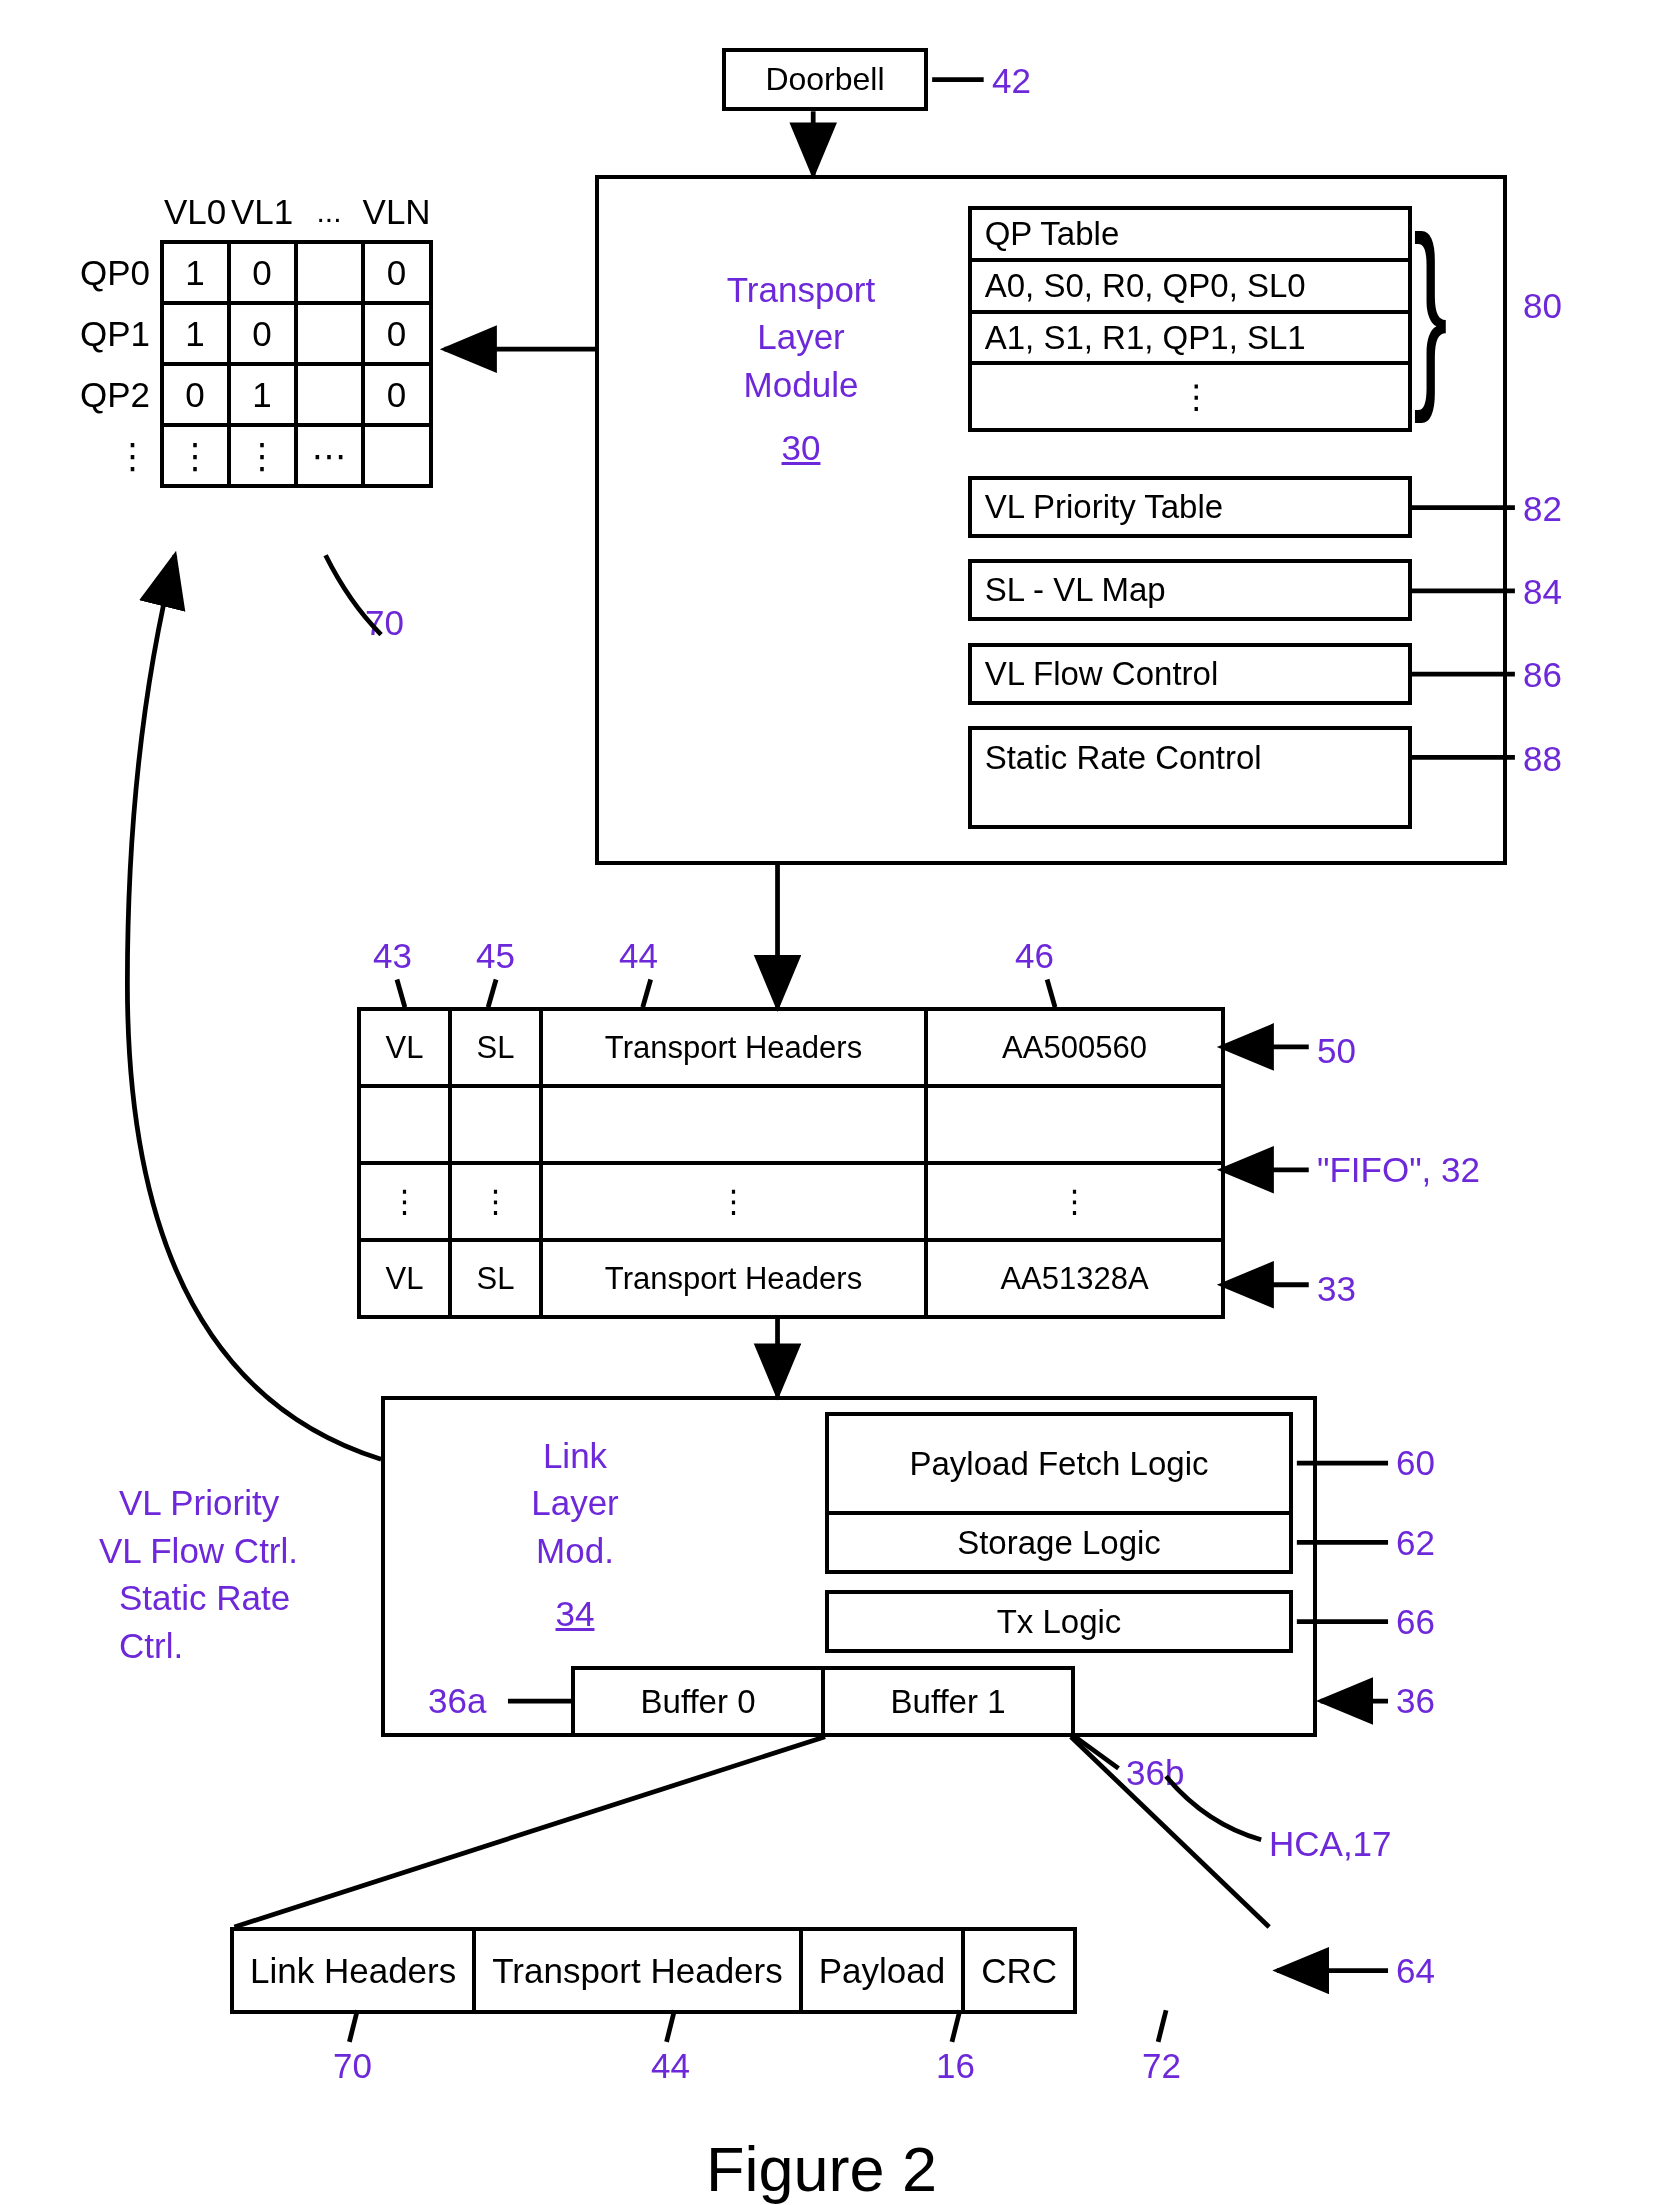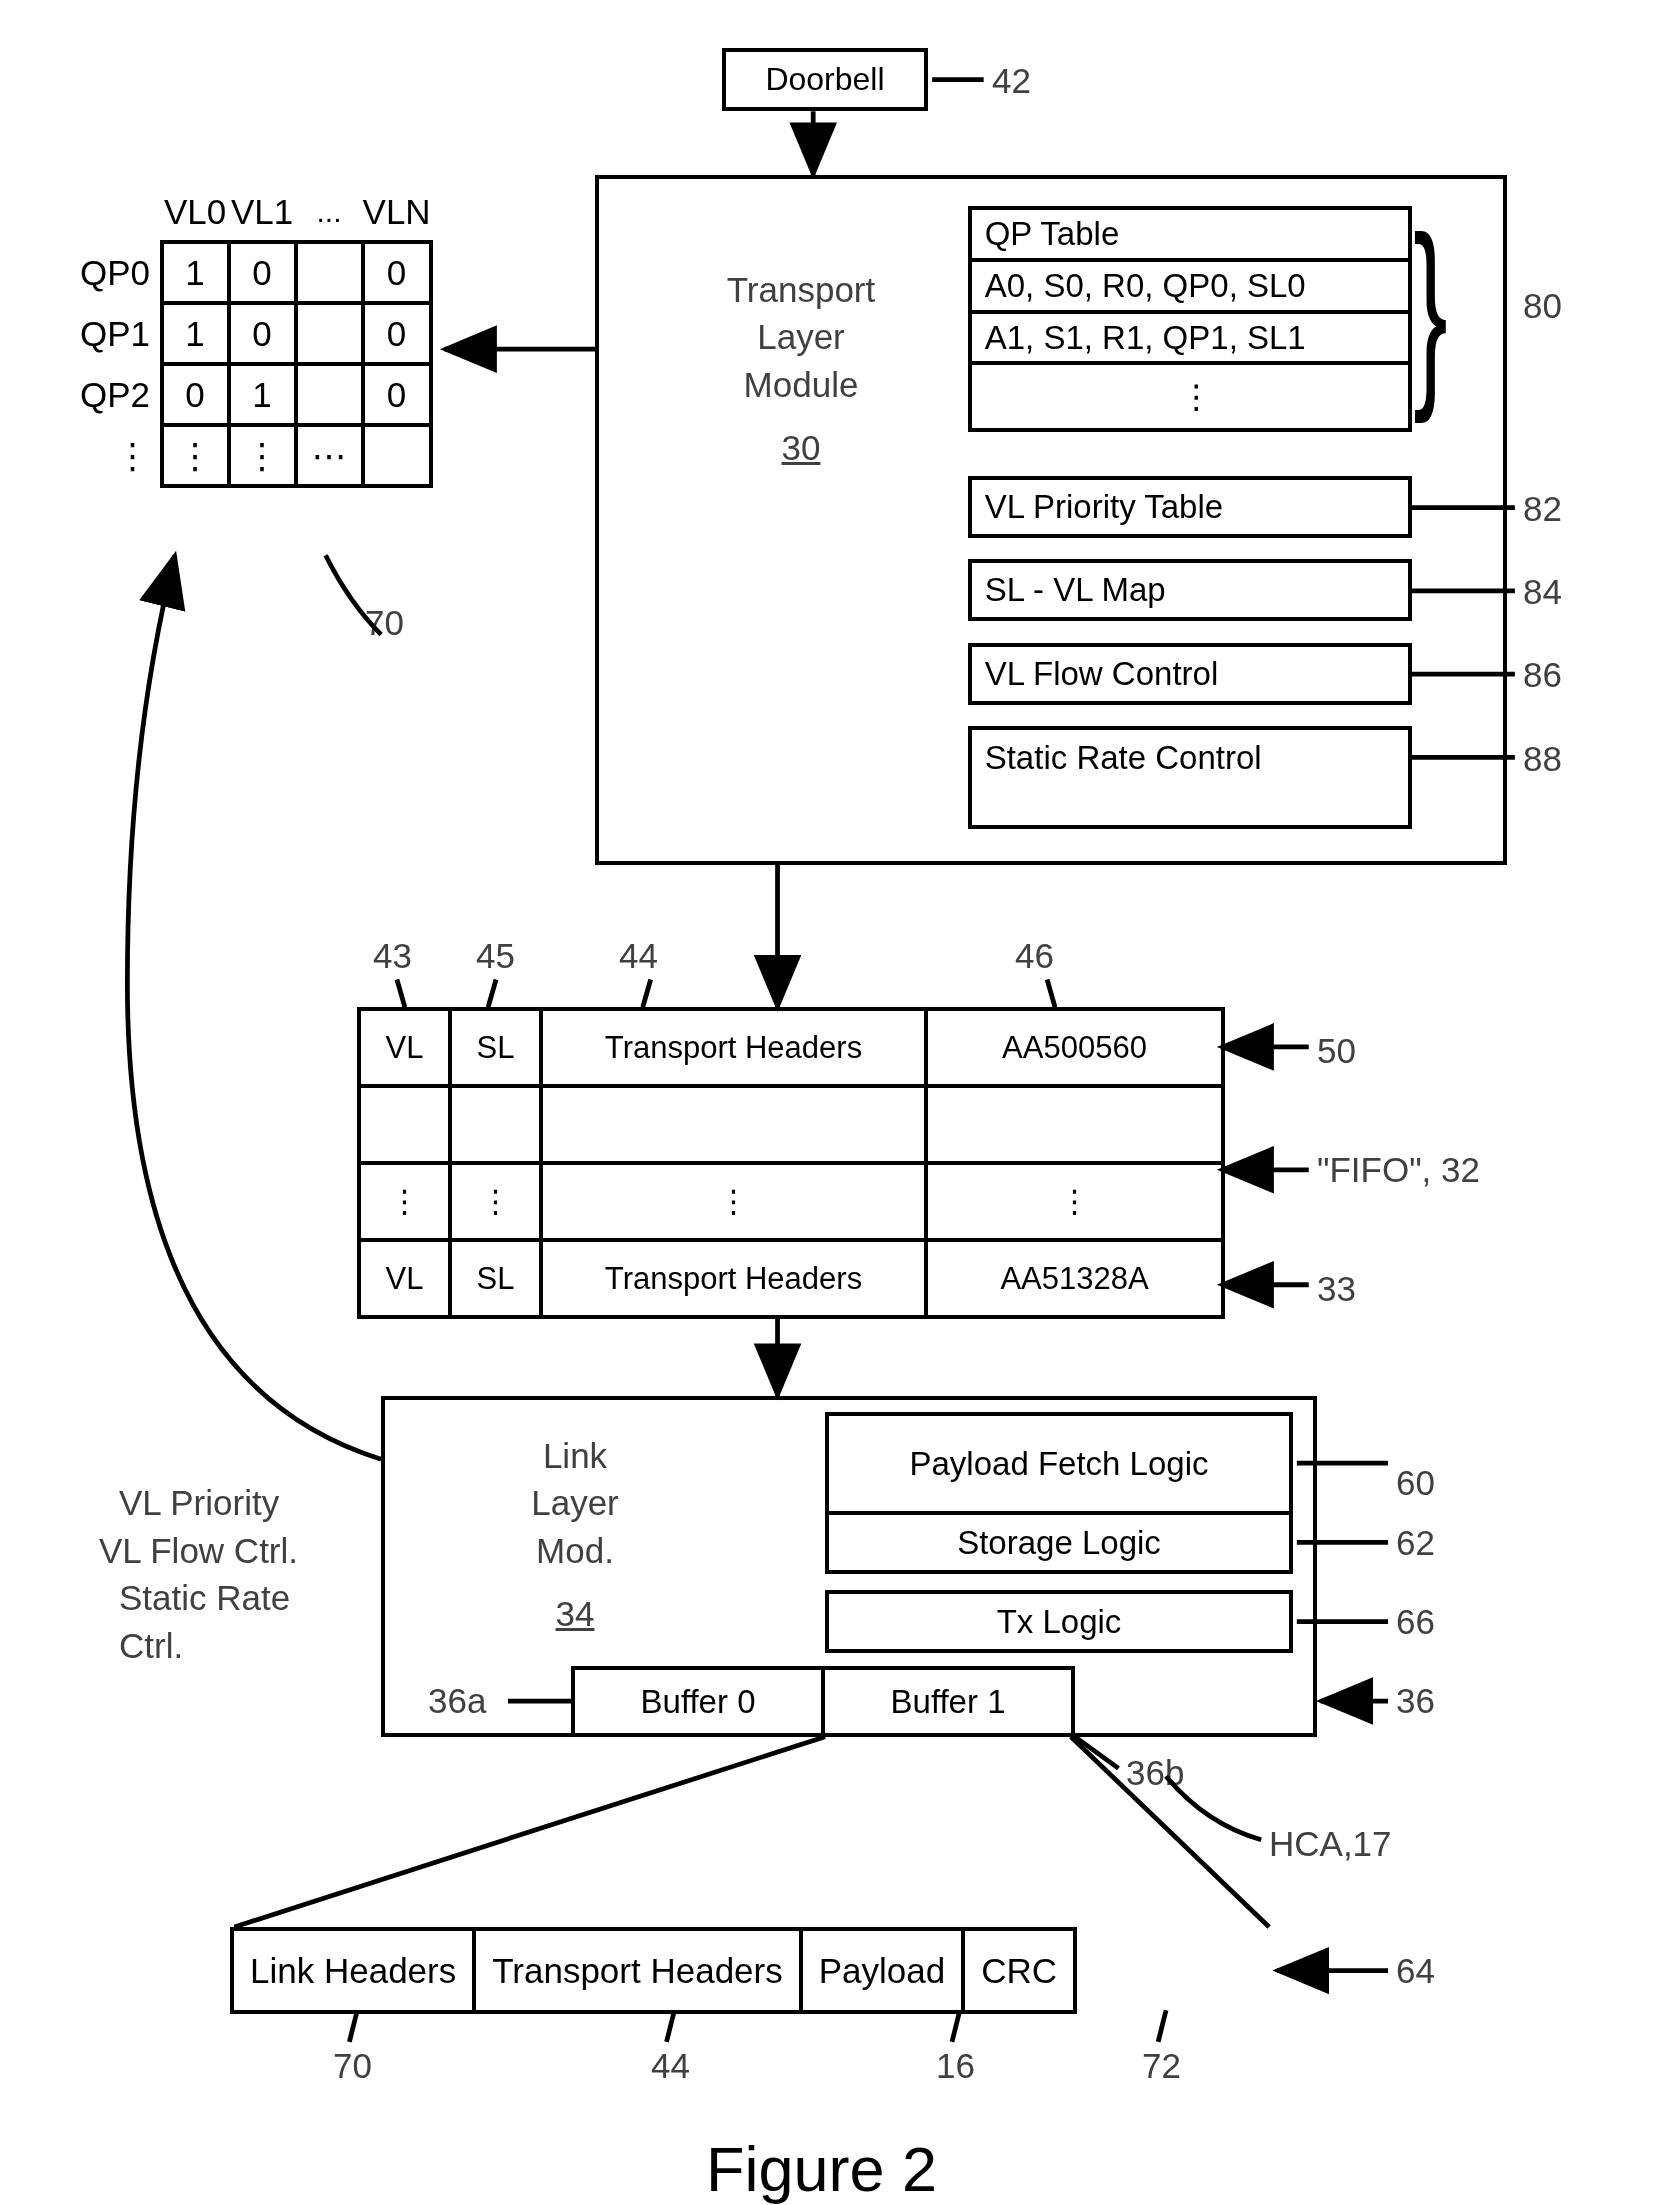--- a/index.html
+++ b/index.html
@@ -16,21 +16,21 @@
   }
   .box {
     position: absolute;
     border: 4px solid #000;
     background: #fff;
     box-sizing: border-box;
   }
   .txt {
     position: absolute;
     font-size: 35px;
-    color: #404040;
+    color: #6d28d9;
     white-space: nowrap;
   }
   .txt.center { text-align: center; }
   .underline { text-decoration: underline; }
 
   
   .matrix {
     position: absolute;
     border-collapse: collapse;
   }
@@ -253,21 +253,21 @@
 <div class="txt center underline" style="left:444px; top:1562px; width:198px;">34</div>
 
 <div class="txt" style="left:87px; top:1451px;">VL Priority</div>
 <div class="txt" style="left:67px; top:1499px;">VL Flow Ctrl.</div>
 <div class="txt" style="left:87px; top:1546px;">Static Rate</div>
 <div class="txt" style="left:87px; top:1594px;">Ctrl.</div>
 
 <div class="stackrow" style="left:793px; top:1380px; width:468px; height:103px; justify-content:center; text-align:center; padding:0;">
       <span style="white-space:normal; line-height:1.15;">Payload Fetch Logic</span>
     </div>
-<div class="txt" style="left:1364px; top:1411px;margin-top:20px;">60</div>
+<div class="txt" style="left:1364px; top:1411px;">60</div>
 
 <div class="stackrow" style="left:793px; top:1479px; width:468px; height:63px; justify-content:center; padding:0;">
       <span>Storage Logic</span>
     </div>
 <div class="txt" style="left:1364px; top:1491px;">62</div>
 
 <div class="stackrow" style="left:793px; top:1558px; width:468px; height:63px; justify-content:center; padding:0;">
       <span>Tx Logic</span>
     </div>
 <div class="txt" style="left:1364px; top:1570px;">66</div>

